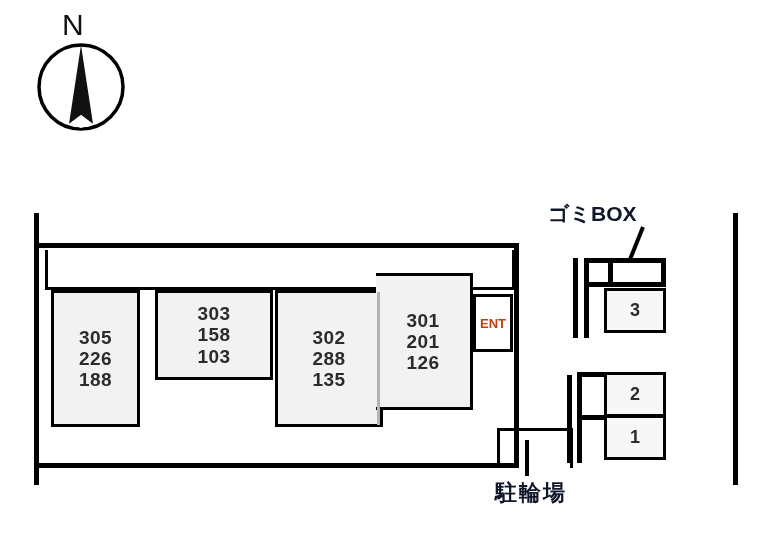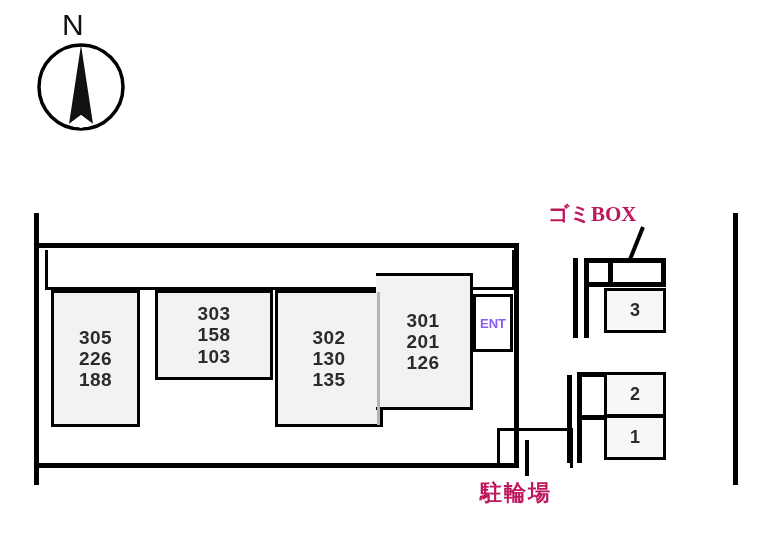--- a/index.html
+++ b/index.html
@@ -100,35 +100,35 @@
     box-sizing: border-box;
     border: 3px solid #000000;
     background: #ffffff;
     display: flex;
     align-items: center;
     justify-content: center;
   }
   #ent-label {
     font-size: 13px;
     font-weight: bold;
-    color: #8b5cf6;
+    color: #c2410c;
     font-family: "Liberation Sans", sans-serif;
   }
 
   
   .anno {
     position: absolute;
     font-size: 21px;
     font-weight: bold;
-    color: #be185d;
-    font-family: Liberation Serif, serif;
+    color: #0f172a;
+    font-family: Liberation Sans, sans-serif;
     white-space: nowrap;
   }
   #gomi-label { left: 548px; top: 200px; }
-  #chuurin-label { left: 480px; top: 478px; font-size: 22px; letter-spacing: 2px; }
+  #chuurin-label { left: 495px; top: 478px; font-size: 22px; letter-spacing: 2px; }
 
   
   .leader {
     position: absolute;
     background: #000;
   }
   .thin-divider {
     position: absolute;
     background: #b4b4b4;
   }
@@ -170,21 +170,21 @@
     <div class="unit-lines">
       <span class="unit-num">303</span>
       <span class="unit-num">158</span>
       <span class="unit-num">103</span>
     </div>
   </div>
 
   <div class="unit" style="left:275px; top:290px; width:108px; height:137px;">
     <div class="unit-lines">
       <span class="unit-num">302</span>
-      <span class="unit-num">130</span>
+      <span class="unit-num">288</span>
       <span class="unit-num">135</span>
     </div>
   </div>
 
   <div class="unit" style="left:376px; top:273px; width:97px; height:137px; border-left:none;">
     <div class="unit-lines">
       <span class="unit-num">301</span>
       <span class="unit-num">201</span>
       <span class="unit-num">126</span>
     </div>

